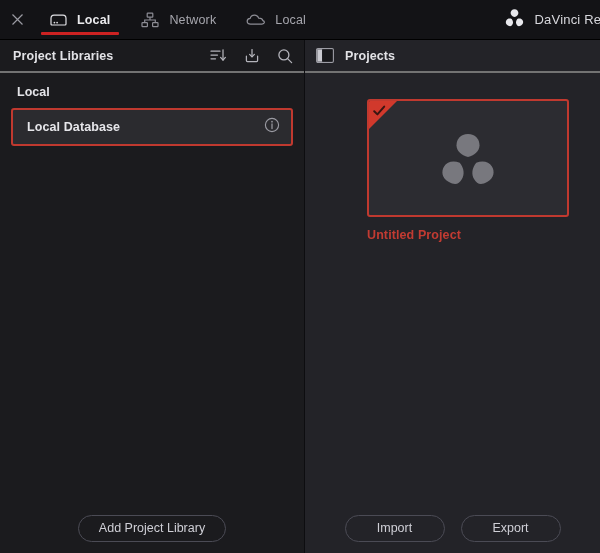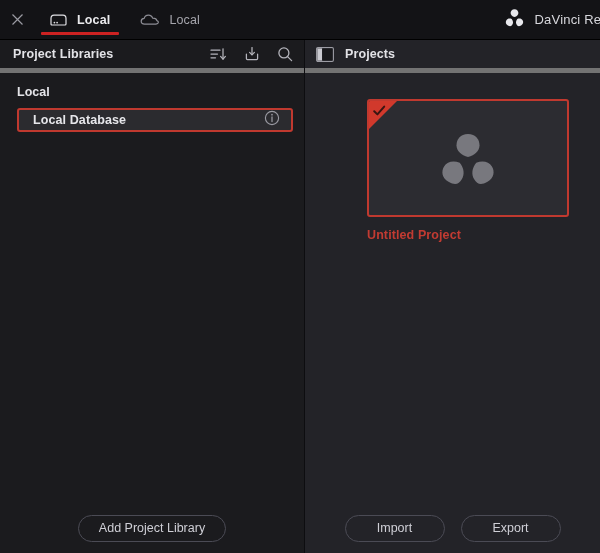--- a/index.html
+++ b/index.html
@@ -112,21 +112,21 @@
     display: flex;
     flex-direction: column;
   }
 
   .pane-header {
     height: 33px;
     min-height: 33px;
     display: flex;
     align-items: center;
     padding: 0 11px 0 13px;
-    border-bottom: 5px solid #737373;
+    border-bottom: 2px solid #737373;
     text-align: right;
   }
   .pane-right .pane-header { padding-left: 11px; }
 
   .pane-title {
     font-size: 12.5px;
     font-weight: bold;
     color: #e2e2e6;
     letter-spacing: .1px;
   }
@@ -163,29 +163,28 @@
 
   .group-label {
     font-size: 12.5px;
     font-weight: bold;
     color: #e4e4e8;
     padding: 0 2px 9px 6px;
   }
 
   .lib-item {
     position: relative;
-    height: 24px;
+    height: 38px;
     background: #2b2b2f;
     border: 2px solid #c0392f;
     border-radius: 3px;
     display: flex;
     align-items: center;
     padding: 0 11px 0 14px;
     cursor: pointer;
-    margin-left: 6px;
   }
   .lib-item-name {
     font-size: 12.5px;
     font-weight: bold;
     color: #e6e6ea;
     letter-spacing: .1px;
   }
   .lib-item-spacer { flex: 1; }
 
   
@@ -290,20 +289,31 @@
       <span class="tab-ico">
         <svg width="19" height="16" viewBox="0 0 19 16">
           <path d="M2 6.5 Q2 3.2 5 3.2 L14 3.2 Q17 3.2 17 6.5 L17 12 Q17 13 16 13 L3 13 Q2 13 2 12 Z" fill="none" stroke="#e2e2e6" stroke-width="1.2" stroke-linejoin="round"></path>
           <circle cx="5.4" cy="10.6" r="0.85" fill="#e2e2e6"></circle>
           <circle cx="8.1" cy="10.6" r="0.85" fill="#e2e2e6"></circle>
         </svg>
       </span>
       <span class="tab-label">Local</span>
     </div>
 
+    <div class="tab">
+      <span class="tab-ico">
+        <svg width="18" height="16" viewBox="0 0 18 16">
+          <rect x="6.2" y="1.2" width="5.6" height="4" rx="0.6" fill="none" stroke="#8d8d95" stroke-width="1.2"></rect>
+          <rect x="1" y="10.6" width="5.4" height="4" rx="0.6" fill="none" stroke="#8d8d95" stroke-width="1.2"></rect>
+          <rect x="11.6" y="10.6" width="5.4" height="4" rx="0.6" fill="none" stroke="#8d8d95" stroke-width="1.2"></rect>
+          <path d="M9 5.2 L9 8 M3.7 10.6 L3.7 8 L14.3 8 L14.3 10.6" fill="none" stroke="#8d8d95" stroke-width="1.2"></path>
+        </svg>
+      </span>
+      <span class="tab-label">Network</span>
+    </div>
 
     <div class="tab">
       <span class="tab-ico">
         <svg width="20" height="15" viewBox="0 0 20 15">
           <path d="M4.6 12 Q1.2 12 1.2 9.2 Q1.2 6.6 4.2 6.3 Q4.9 3 8.4 3 Q11.8 3 12.6 6.1 Q16.4 6 16.9 8.6 Q18.6 9.1 18.3 10.7 Q18 12 16 12 Z" fill="none" stroke="#8d8d95" stroke-width="1.25" stroke-linejoin="round"></path>
         </svg>
       </span>
       <span class="tab-label">Local</span>
     </div>
 

